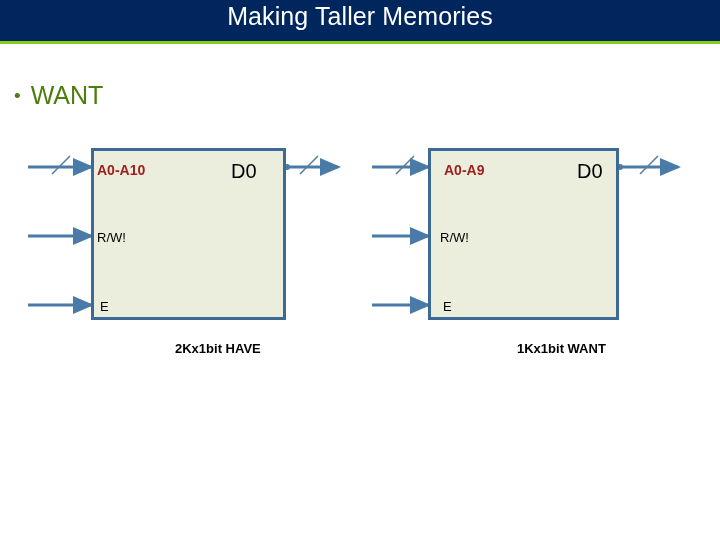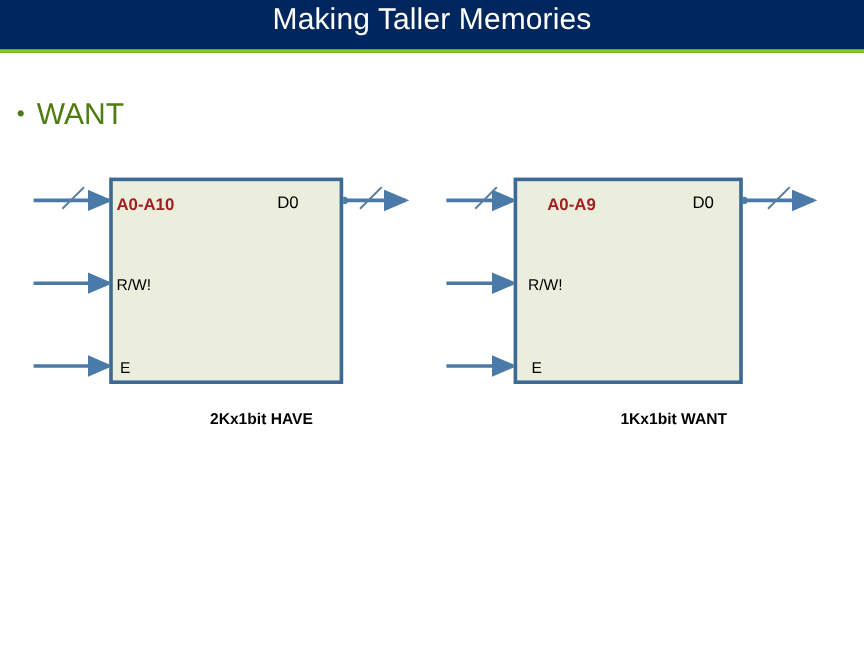--- a/index.html
+++ b/index.html
@@ -111,21 +111,21 @@
     white-space: nowrap;
     color: #000000;
     font-size: 13px;
   }
   .pin-label.addr {
     color: #a02020;
     font-weight: bold;
     font-size: 14px;
   }
   .pin-label.data {
-    font-size: 14px;
+    font-size: 20px;
   }
 
   .chip-caption {
     position: absolute;
     white-space: nowrap;
     font-size: 13px;
     font-weight: bold;
     color: #000000;
   }
   #caption-want {
@@ -186,19 +186,19 @@
   </svg>
 
   <div class="chip-box" id="chip-box-want"></div>
   <div class="pin-label addr" style="left:97px; top:162px;">A0-A10</div>
   <div class="pin-label data" style="left:231px; top:160px;">D0</div>
   <div class="pin-label" style="left:97px; top:230px;">R/W!</div>
   <div class="pin-label" style="left:100px; top:299px;">E</div>
   <div class="chip-caption" id="caption-want">2Kx1bit HAVE</div>
 
   <div class="chip-box" id="chip-box-have"></div>
-  <div class="pin-label addr" style="left:456px; top:162px;">A0-A9</div>
+  <div class="pin-label addr" style="left:444px; top:162px;">A0-A9</div>
   <div class="pin-label data" style="left:577px; top:160px;">D0</div>
   <div class="pin-label" style="left:440px; top:230px;">R/W!</div>
   <div class="pin-label" style="left:443px; top:299px;">E</div>
   <div class="chip-caption" id="caption-have">1Kx1bit WANT</div>
 
 </div>
 
 </body></html>

